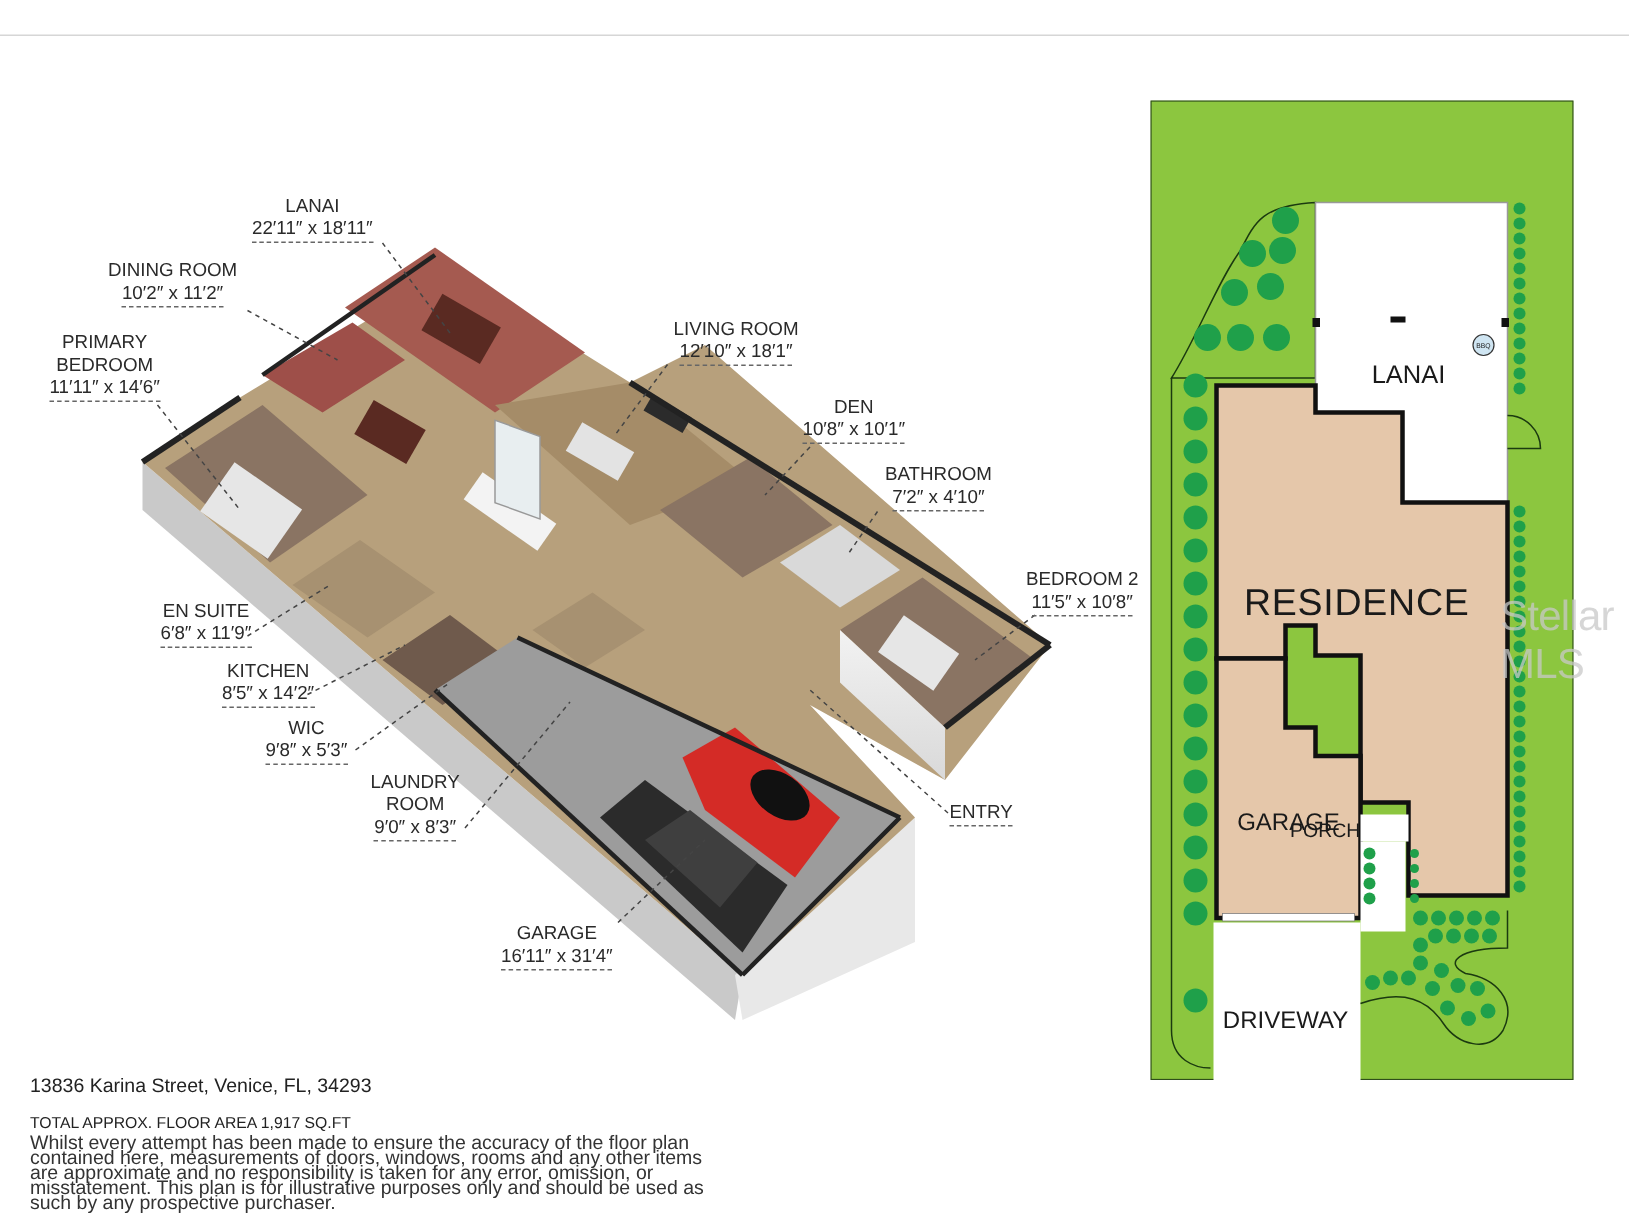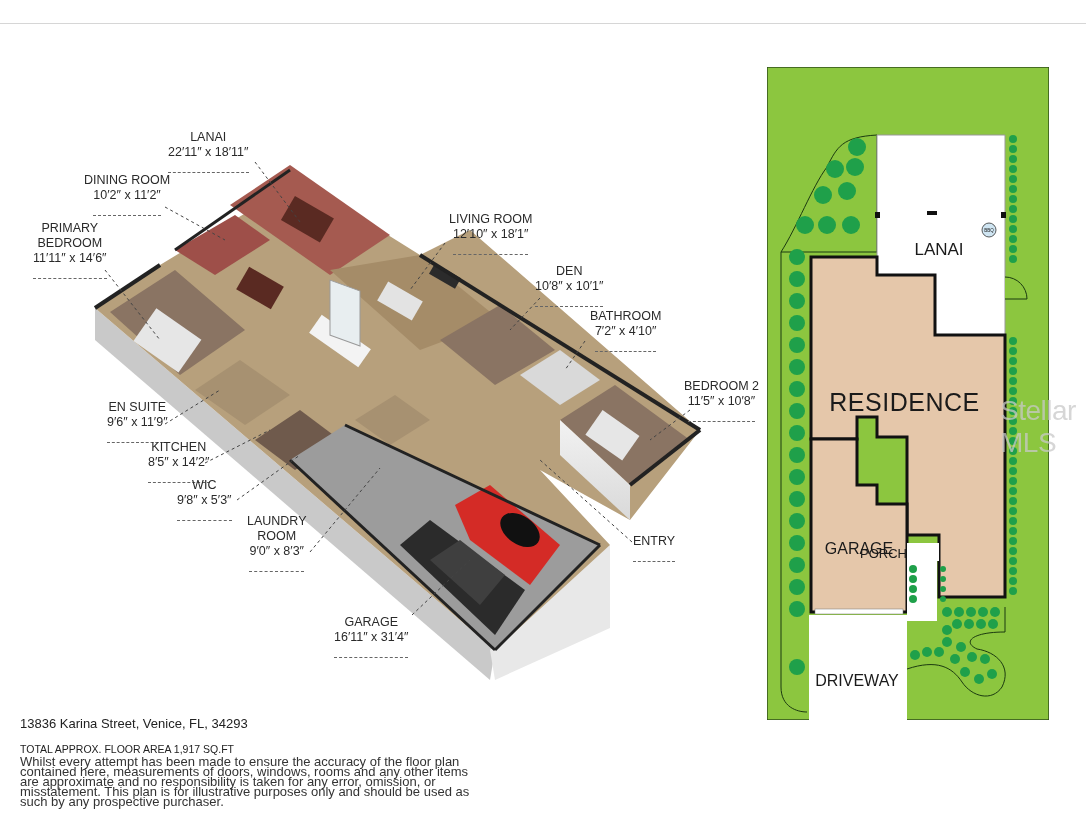--- a/index.html
+++ b/index.html
@@ -1,20 +1,20 @@
 <!DOCTYPE html>
 <html><head>
 <meta charset="utf-8">
 <style>
   html, body { margin:0; padding:0; }
   body { width:1086px; height:814px; background:#ffffff; position:relative; overflow:hidden; font-family:"Liberation Sans", sans-serif; color:#222; }
   .topband { position:absolute; left:0; top:0; width:1086px; height:23px; background:#ffffff; border-bottom:1px solid #d6d6d6; }
   .sheet { position:absolute; left:0; top:24px; width:1086px; height:790px; background:#fff; }
   .lbl { position:absolute; text-align:center; font-size:12.5px; line-height:15px; color:#2a2a2a; white-space:nowrap; }
-  .lbl .dim { display:inline-block; border-bottom:1px dashed #666; padding-bottom:12px; }
+  .lbl .dim { display:inline-block; border-bottom:1px dashed #666; padding-bottom:1px; }
   .plan3d { position:absolute; left:0; top:0; }
   .footer { position:absolute; left:20px; top:716px; }
   .addr { font-size:13px; color:#222; }
   .area { font-size:10.5px; color:#222; margin-top:12px; }
   .disc { font-size:13px; color:#333; line-height:10px; margin-top:2px; width:470px; }
   .site { position:absolute; left:767px; top:67px; width:282px; height:653px; }
   .site-text { position:absolute; font-family:"Liberation Sans", sans-serif; color:#1a1a1a; text-align:center; }
   .watermark { position:absolute; left:1000px; top:395px; font-size:28px; color:rgba(200,200,200,0.75); font-family:"Liberation Sans", sans-serif; letter-spacing:-0.5px; }
 </style>
 </head>
@@ -95,21 +95,21 @@
       <line x1="310" y1="552" x2="380" y2="468"></line>
       <line x1="412" y1="615" x2="470" y2="560"></line>
       <line x1="632" y1="542" x2="540" y2="460"></line>
     </g>
   </svg>
 
   <div class="lbl" style="left:168px; top:106px;">
     <div>LANAI</div>
     <div class="dim">22′11″ x 18′11″</div>
   </div>
-  <div class="lbl" style="left:84px; top:149px;">
+  <div class="lbl" style="left:72px; top:149px;">
     <div>DINING ROOM</div>
     <div class="dim">10′2″ x 11′2″</div>
   </div>
   <div class="lbl" style="left:33px; top:197px;">
     <div>PRIMARY</div>
     <div>BEDROOM</div>
     <div class="dim">11′11″ x 14′6″</div>
   </div>
   <div class="lbl" style="left:449px; top:188px;">
     <div>LIVING ROOM</div>
@@ -122,21 +122,21 @@
   <div class="lbl" style="left:590px; top:285px;">
     <div>BATHROOM</div>
     <div class="dim">7′2″ x 4′10″</div>
   </div>
   <div class="lbl" style="left:684px; top:355px;">
     <div>BEDROOM 2</div>
     <div class="dim">11′5″ x 10′8″</div>
   </div>
   <div class="lbl" style="left:107px; top:376px;">
     <div>EN SUITE</div>
-    <div class="dim">9′6″ x 11′9″</div>
+    <div class="dim">6′8″ x 11′9″</div>
   </div>
   <div class="lbl" style="left:148px; top:416px;">
     <div>KITCHEN</div>
     <div class="dim">8′5″ x 14′2″</div>
   </div>
   <div class="lbl" style="left:177px; top:454px;">
     <div>WIC</div>
     <div class="dim">9′8″ x 5′3″</div>
   </div>
   <div class="lbl" style="left:247px; top:490px;">

